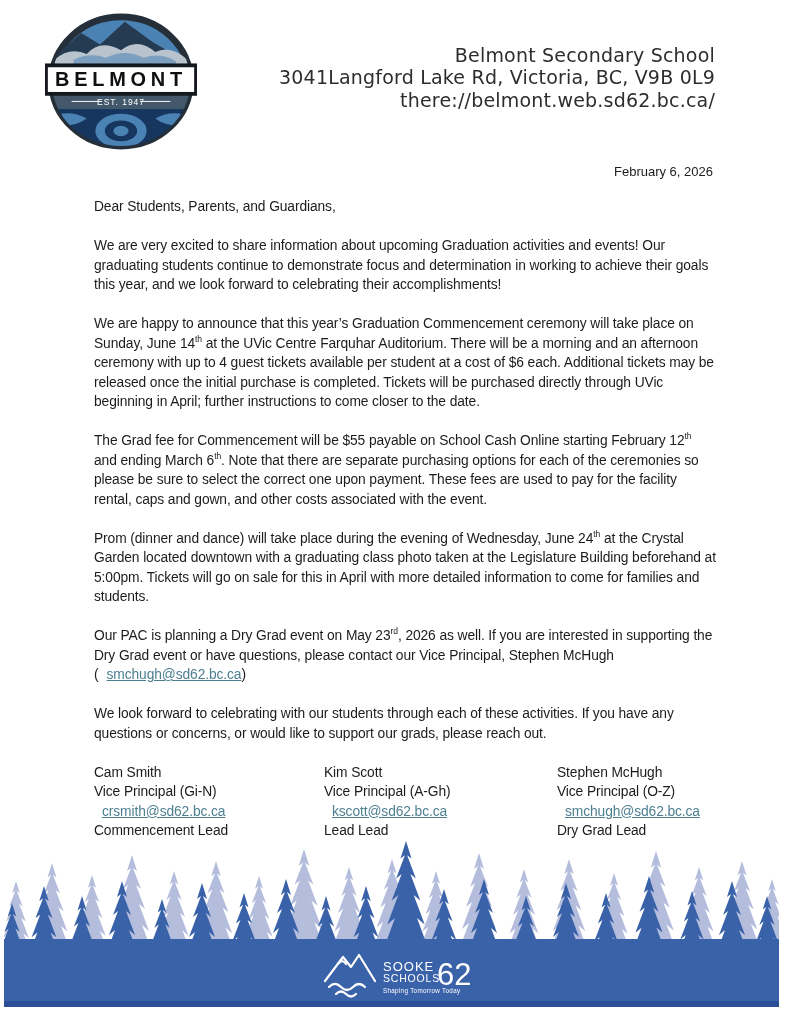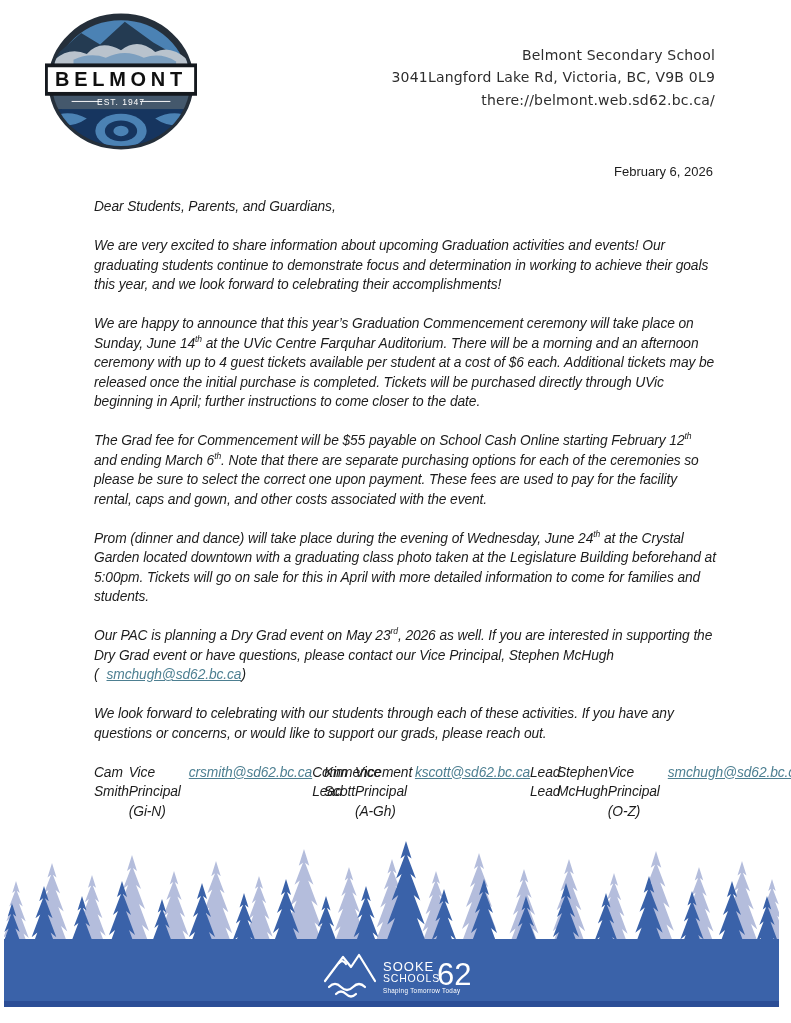--- a/index.html
+++ b/index.html
@@ -11,35 +11,35 @@
   }
   *{margin:0;padding:0;box-sizing:border-box;}
   html,body{background:#ffffff;}
   .page{
     position:relative; width:791px; height:1023px; background:#ffffff;
     overflow:hidden; font-family:"Liberation Sans", sans-serif; color:var(--text);
   }
   .logo-wrap{position:absolute; left:45px; top:10px; width:152px; height:143px;}
   .header-block{
     position:absolute; top:44px; right:76px; text-align:right;
-    font-family:"DejaVu Sans", sans-serif; font-size:14px; line-height:22.4px;
+    font-family:"DejaVu Sans", sans-serif; font-size:19px; line-height:22.4px;
     color:var(--header-text); letter-spacing:0.2px;
   }
   .date-line{
     position:absolute; top:164px; right:78px; font-size:13px; color:var(--text);
   }
   .letter-body{
     position:absolute; left:94px; top:197px; width:622px;
-    font-size:13.8px; line-height:19.5px; letter-spacing:-0.1px; color:var(--text);font-style:italic;
+    font-size:13.8px; line-height:19.5px; letter-spacing:-0.1px; color:var(--text);
   }
   .para{margin:0 0 19.5px 0;}
   .sup{font-size:0.62em; vertical-align:super; line-height:0;}
   .email-link{color:var(--link); text-decoration:underline; cursor:pointer;margin-left:8px;}
   .signatures{display:flex; margin-top:0;}
-  .sig-col{display:flex; }
+  .sig-col{display:flex; flex-direction:column;}
   .sig-col .line{display:block;}
   .sig-col:nth-child(1){width:230px;}
   .sig-col:nth-child(2){width:233px;}
   .sig-col:nth-child(3){flex:1;}
   .footer-art{position:absolute; left:4px; bottom:16px; width:775px; height:166px;}
   svg text{font-family:"Liberation Sans", sans-serif;}
 </style>
 </head>
 <body>
 

